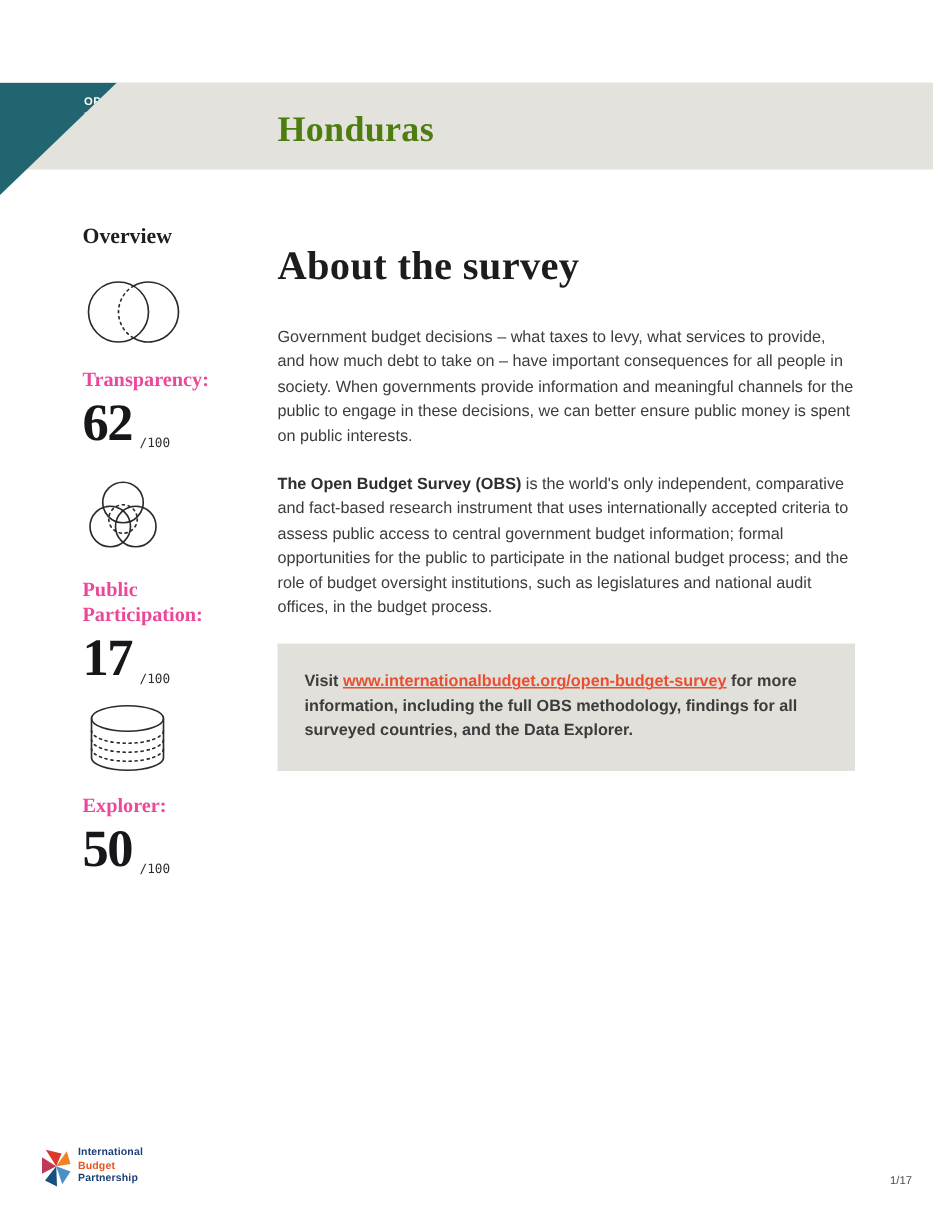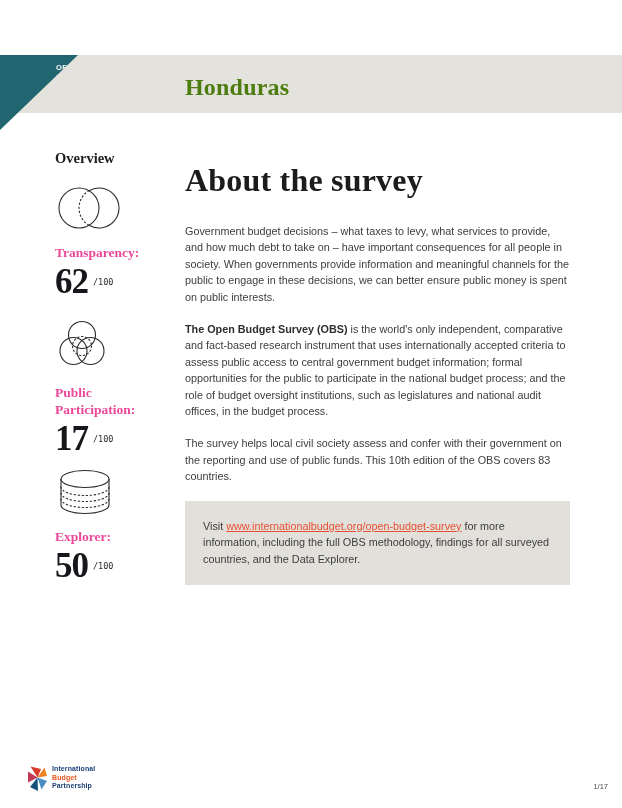--- a/index.html
+++ b/index.html
@@ -50,52 +50,53 @@
   .metric-icon { display: block; }
   .icon-1 { margin-top: 17px; }
   .icon-2 { margin-top: 19px; }
   .icon-3 { margin-top: 10px; }
   .metric-label {
     margin-top: 12px;
     font-family: "Liberation Serif", "DejaVu Serif", serif;
     font-weight: 700; font-size: 13.5px; line-height: 17px; color: #ec4899;
   }
   .metric-score-row {
-    display: flex; align-items: center; margin-top: 2px;
+    display: flex; align-items: flex-end; margin-top: 2px;
   }
   .metric-score {
     font-family: "Liberation Serif", "DejaVu Serif", serif;
     font-weight: 700; font-size: 35px; line-height: 38px; color: #17171b;
     letter-spacing: -1px;
   }
   .metric-denom {
     font-family: "DejaVu Sans Mono", monospace;
     font-size: 8.5px; color: #2b2b2b; margin-left: 5px;
   }
   svg.lineart { stroke: #2b2b2e; fill: none; stroke-width: 1.1; }
   .dotted { stroke-dasharray: 1.4 2.6; stroke-linecap: round; }
 
   
   .main {
     position: absolute; left: 185px; top: 162px; width: 385px;
   }
   .main-title {
     font-family: "Liberation Serif", "DejaVu Serif", serif;
-    font-weight: 700; font-size: 32px; color: #1c1c1e;
+    font-weight: 700; font-size: 27px; color: #1c1c1e;
     letter-spacing: 0.2px; margin-bottom: 24px;
   }
   .para {
     font-size: 10.8px; line-height: 16.4px; color: #3c3c3c;
     margin-bottom: 16px;
   }
   .para b { color: #2e2e2e; }
   .info-box {
     margin-top: 10px;
     background: #e2e0db;
     padding: 17px 20px 18px 18px;
+    font-weight: bold;
   }
   .info-box .para { margin-bottom: 0; }
   .info-link {
     color: #e84f32; text-decoration: underline; cursor: pointer;
   }
 
   
   .footer-logo {
     position: absolute; left: 27px; top: 763px;
     display: flex; align-items: center;
@@ -166,21 +167,20 @@
   </div>
 </div>
 
 <div class="main">
   <div class="main-title">About the survey</div>
 
   <p class="para">Government budget decisions – what taxes to levy, what services to provide, and how much debt to take on – have important consequences for all people in society. When governments provide information and meaningful channels for the public to engage in these decisions, we can better ensure public money is spent on public interests.</p>
 
   <p class="para"><b>The Open Budget Survey (OBS)</b><span> is the world's only independent, comparative and fact-based research instrument that uses internationally accepted criteria to assess public access to central government budget information; formal opportunities for the public to participate in the national budget process; and the role of budget oversight institutions, such as legislatures and national audit offices, in the budget process.</span></p>
 
-  <p class="para">The survey helps local civil society assess and confer with their government on the reporting and use of public funds. This 10th edition of the OBS covers 83 countries.</p>
 
   <div class="info-box">
     <p class="para"><span>Visit </span><a class="info-link">www.internationalbudget.org/open-budget-survey</a><span> for more information, including the full OBS methodology, findings for all surveyed countries, and the Data Explorer.</span></p>
   </div>
 </div>
 
 <div class="footer-logo">
   <svg width="21" height="30" viewBox="0 0 21 30">
     <path d="M10.5 14.5 L3.5 3.5 L14 6 Z" fill="#d93a2b"></path>
     <path d="M10.5 14.5 L17.5 4.5 L20 13 Z" fill="#ef8322"></path>

